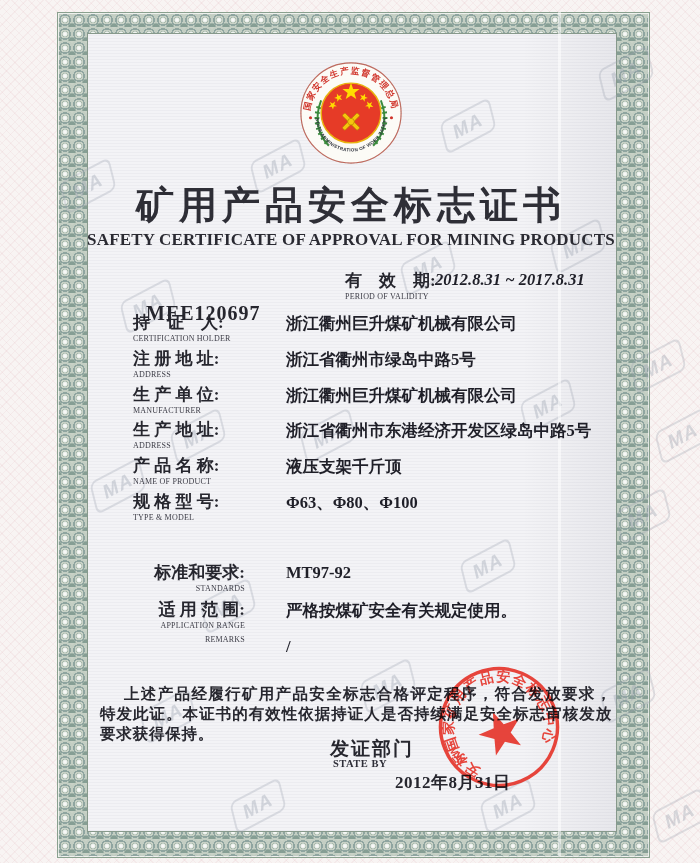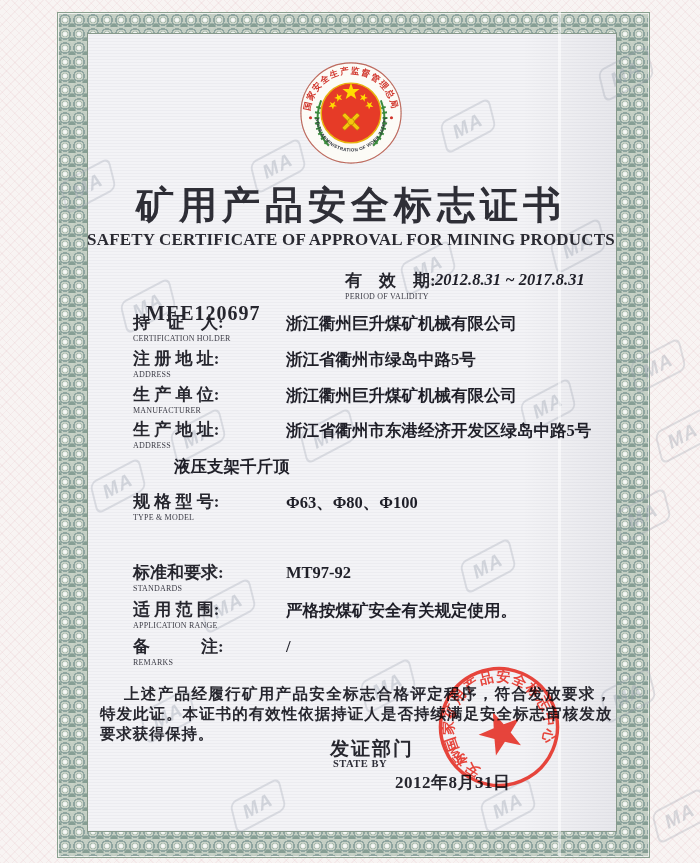--- a/index.html
+++ b/index.html
@@ -52,21 +52,21 @@
   .approval-label{width:112px;}
   .approval-value{font-size:20px;font-weight:bold;letter-spacing:1px;padding-top:1px;margin-top:32px;}
   .validity{position:absolute;left:199px;top:0;display:flex;}
   .validity .lbl{width:90px;}
   .validity .val{padding-top:1px;font-style:italic;}
   
   .rows{position:absolute;left:46px;width:482px;}
   #fields-a{top:278px;}
   #fields-b{top:528px;}
   .field-row{display:flex;height:35.8px;}
-  #fields-b .field-row{height:37px;}
+  #fields-b .field-row{height:37px;text-align:right;}
   .field-label{width:112px;flex:0 0 112px;}
   .field-value{padding-top:2px;margin-left:41px;}
   
   .statement{position:absolute;left:13px;top:651px;width:512px;font-size:15.5px;line-height:20px;
       font-weight:600;letter-spacing:.8px;text-indent:24px;color:#27272f;text-align:justify;}
   
   .issuer-cn{position:absolute;left:243px;top:703px;font-size:19px;font-weight:bold;letter-spacing:2px;}
   .issuer-en{position:absolute;left:246px;top:725px;font-size:10.5px;font-weight:bold;letter-spacing:.5px;color:#2e2e38;}
   .issue-date{position:absolute;left:308px;top:738px;font-size:17px;font-weight:bold;letter-spacing:.5px;}
   
@@ -188,20 +188,24 @@
 
   <div class="field-row">
     <div class="field-label">
       <div class="lbl-cn">生 产 地 址:</div>
       <div class="lbl-en">ADDRESS</div>
     </div>
     <div class="field-value val">浙江省衢州市东港经济开发区绿岛中路5号</div>
   </div>
 
   <div class="field-row">
+    <div class="field-label">
+      <div class="lbl-cn">产 品 名 称:</div>
+      <div class="lbl-en">NAME OF PRODUCT</div>
+    </div>
     <div class="field-value val">液压支架千斤顶</div>
   </div>
 
   <div class="field-row">
     <div class="field-label">
       <div class="lbl-cn">规 格 型 号:</div>
       <div class="lbl-en">TYPE &amp; MODEL</div>
     </div>
     <div class="field-value val">Φ63、Φ80、Φ100</div>
   </div>
@@ -218,21 +222,20 @@
   <div class="field-row">
     <div class="field-label">
       <div class="lbl-cn">适 用 范 围:</div>
       <div class="lbl-en">APPLICATION RANGE</div>
     </div>
     <div class="field-value val">严格按煤矿安全有关规定使用。</div>
   </div>
 
   <div class="field-row">
     <div class="field-label">
-      <div class="lbl-cn">备　　　注:</div>
       <div class="lbl-en">REMARKS</div>
     </div>
     <div class="field-value val">/</div>
   </div>
 </div>
 
     <div class="statement">上述产品经履行矿用产品安全标志合格评定程序，符合发放要求，特发此证。本证书的有效性依据持证人是否持续满足安全标志审核发放要求获得保持。</div>
 
     <div class="issuer-cn">发证部门</div>
     <div class="issuer-en">STATE BY</div>

